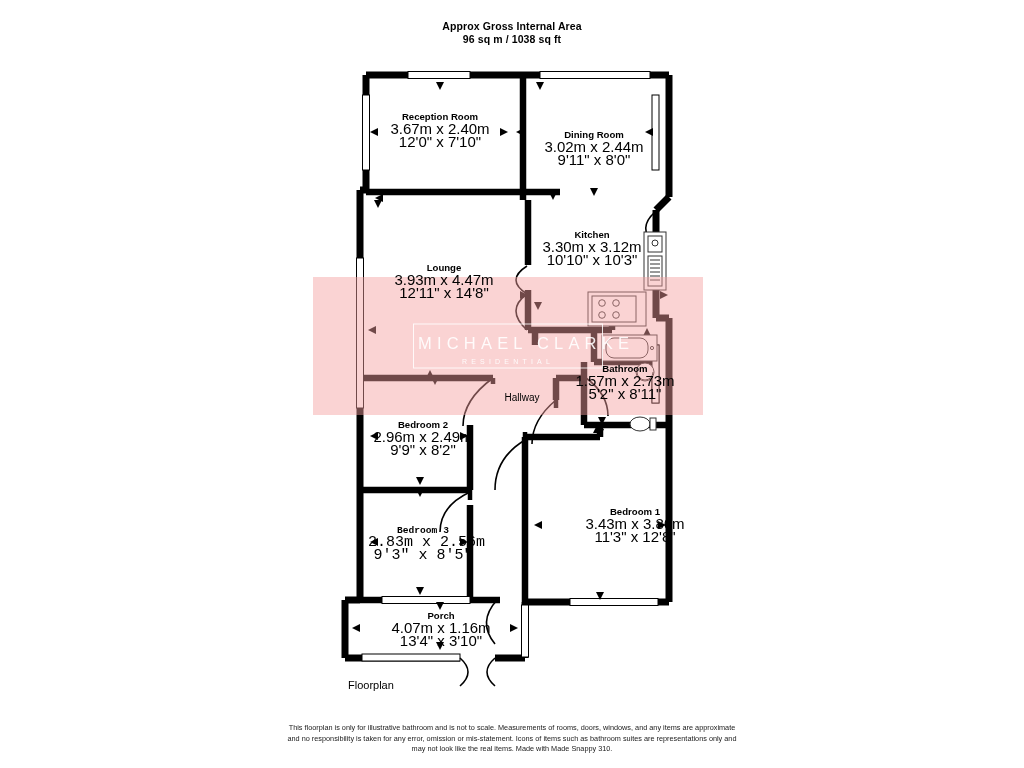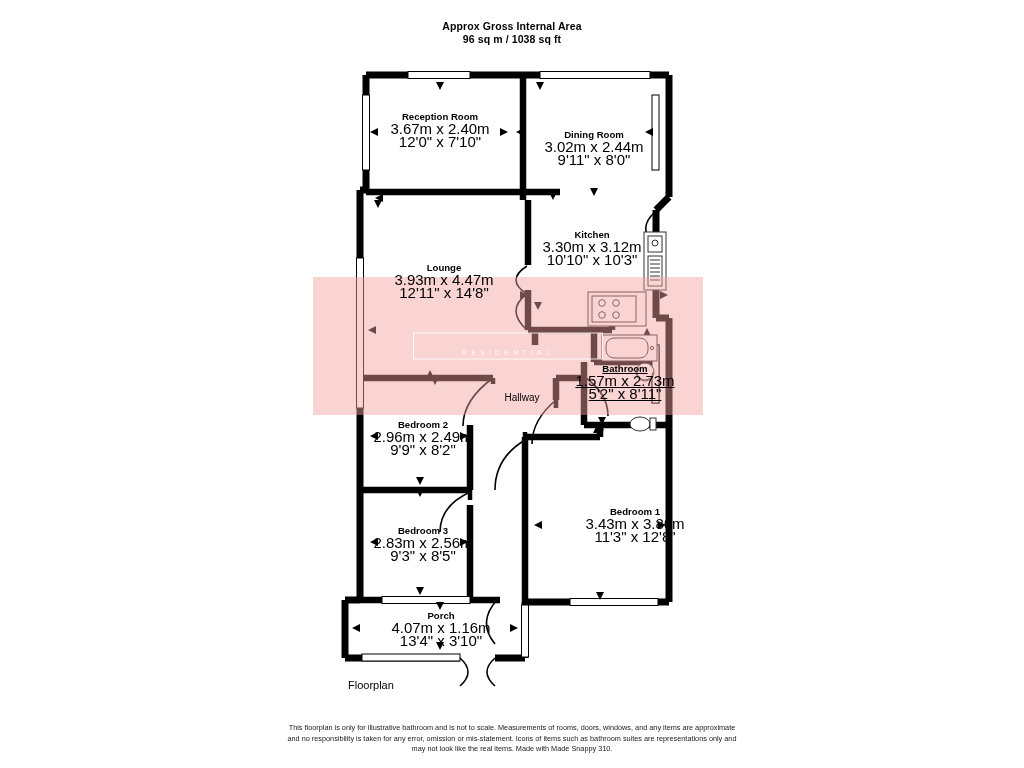--- a/index.html
+++ b/index.html
@@ -261,20 +261,21 @@
         <ellipse cx="640" cy="424" rx="10" ry="7" fill="#ffffff"></ellipse>
         <rect x="650" y="418" width="6" height="12" fill="#ffffff"></rect>
       </g>
 
     </g>
   </svg>
 
   <div class="wm-band">
     <div class="wm-inner">
       <div class="wm-box">
+        <div class="wm-name">MICHAEL CLARKE</div>
         <div class="wm-sub">RESIDENTIAL</div>
       </div>
     </div>
   </div>
 
   <div class="rm" style="left:372px;top:111px;width:136px;">
     <div class="n">Reception Room</div>
     <div class="d">3.67m x 2.40m</div>
     <div class="d">12'0" x 7'10"</div>
   </div>
@@ -290,37 +291,37 @@
     <div class="d">3.30m x 3.12m</div>
     <div class="d">10'10" x 10'3"</div>
   </div>
 
   <div class="rm" style="left:386px;top:262px;width:116px;">
     <div class="n">Lounge</div>
     <div class="d">3.93m x 4.47m</div>
     <div class="d">12'11" x 14'8"</div>
   </div>
 
-  <div class="rm" style="left:570px;top:363px;width:110px;text-decoration:underline;">
+  <div class="rm" style="left:570px;top:363px;width:110px;">
     <div class="n">Bathroom</div>
     <div class="d">1.57m x 2.73m</div>
     <div class="d">5'2" x 8'11"</div>
   </div>
 
   <div class="rm" style="left:478px;top:392px;width:88px;">
     <div class="n" style="font-weight:normal;font-size:10px;">Hallway</div>
   </div>
 
   <div class="rm" style="left:368px;top:419px;width:110px;">
     <div class="n">Bedroom 2</div>
     <div class="d">2.96m x 2.49m</div>
     <div class="d">9'9" x 8'2"</div>
   </div>
 
-  <div class="rm" style="left:368px;top:525px;width:110px;">
+  <div class="rm" style="left:368px;top:525px;width:110px;font-family:Liberation Mono, monospace;">
     <div class="n">Bedroom 3</div>
     <div class="d">2.83m x 2.56m</div>
     <div class="d">9'3" x 8'5"</div>
   </div>
 
   <div class="rm" style="left:580px;top:506px;width:110px;">
     <div class="n">Bedroom 1</div>
     <div class="d">3.43m x 3.86m</div>
     <div class="d">11'3" x 12'8"</div>
   </div>

